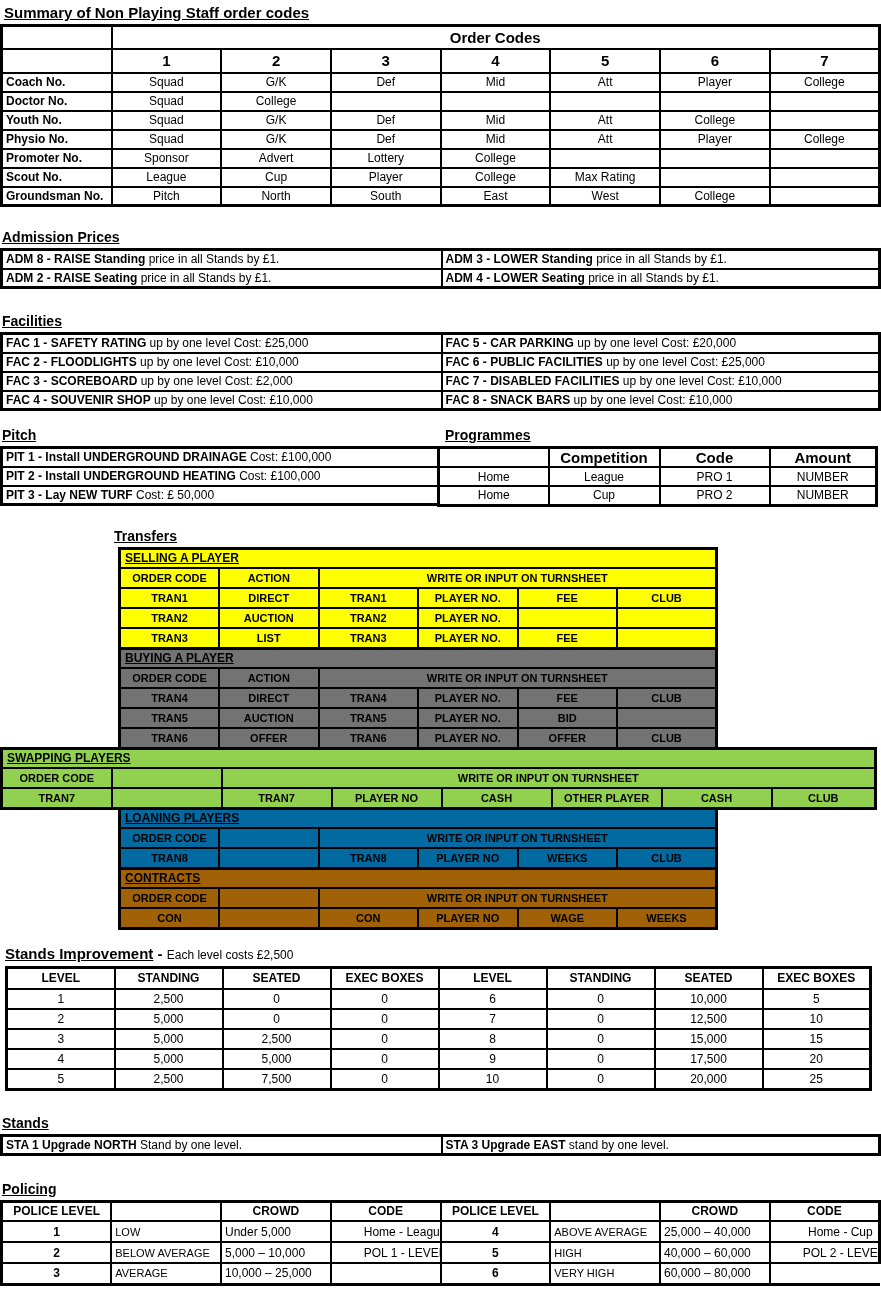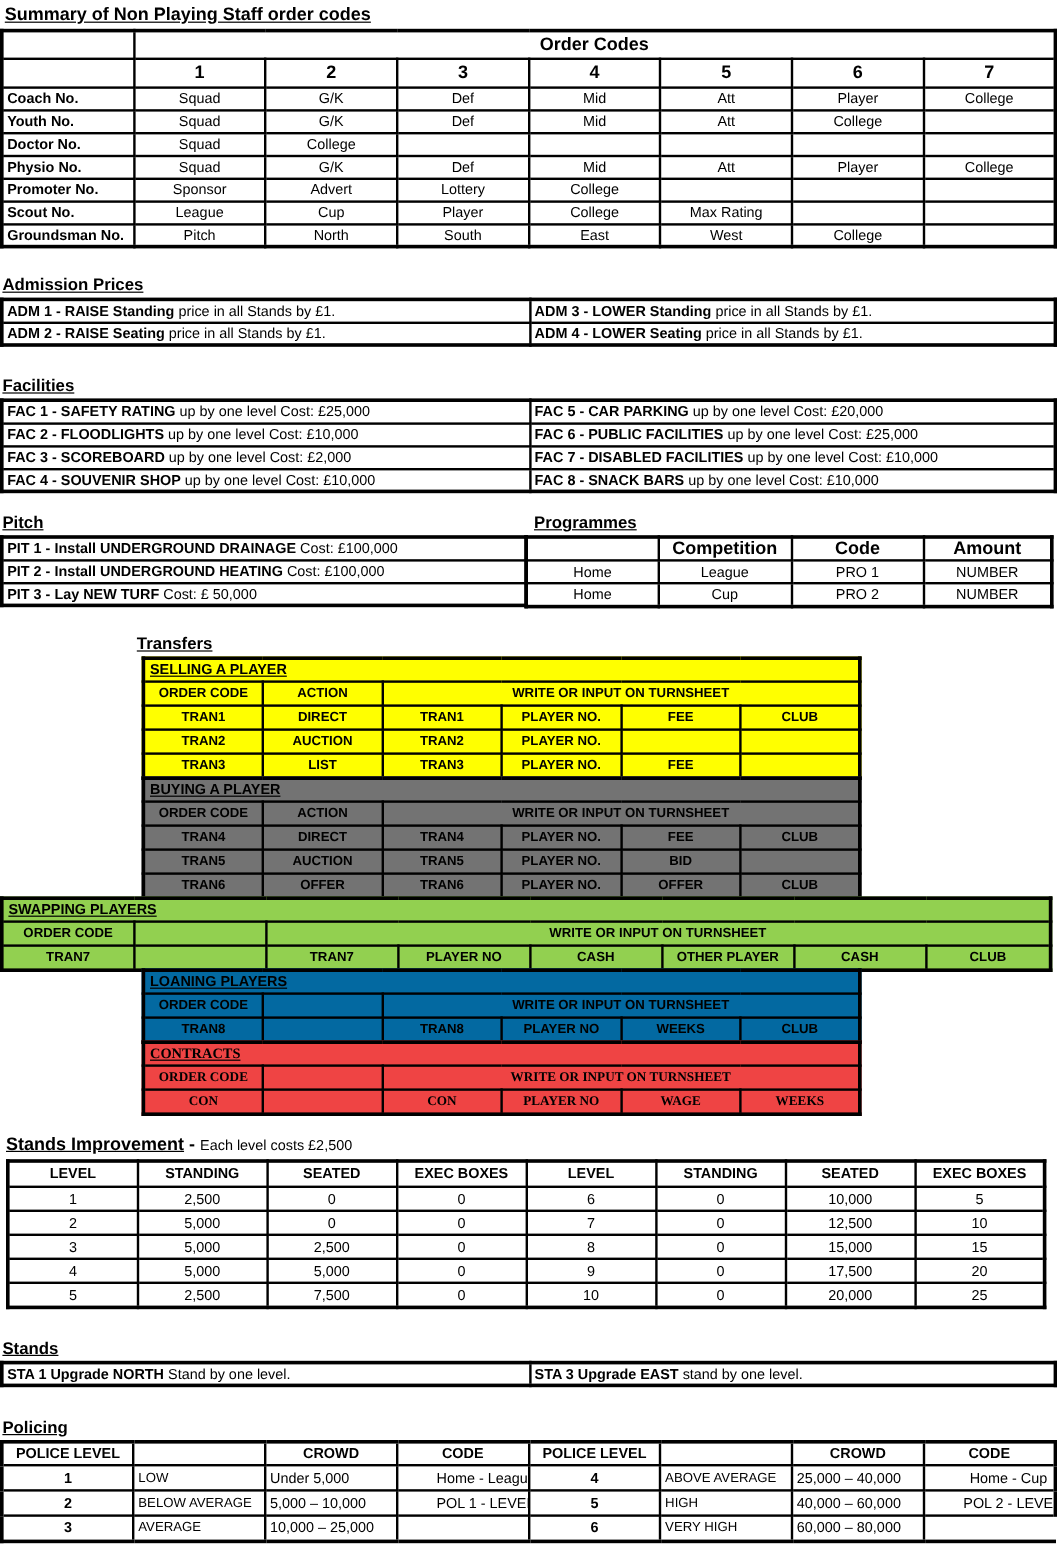--- a/index.html
+++ b/index.html
@@ -107,37 +107,37 @@
     <td class="lbl">Coach No.</td>
     <td>Squad</td>
     <td>G/K</td>
     <td>Def</td>
     <td>Mid</td>
     <td>Att</td>
     <td>Player</td>
     <td>College</td>
   </tr>
   <tr>
+    <td class="lbl">Doctor No.</td>
+    <td>Squad</td>
+    <td>College</td>
+    <td></td>
+    <td></td>
+    <td></td>
+    <td></td>
+    <td></td>
+  </tr>
+  <tr>
     <td class="lbl">Youth No.</td>
     <td>Squad</td>
     <td>G/K</td>
     <td>Def</td>
     <td>Mid</td>
     <td>Att</td>
     <td>College</td>
-    <td></td>
-  </tr>
-  <tr>
-    <td class="lbl">Doctor No.</td>
-    <td>Squad</td>
-    <td>College</td>
-    <td></td>
-    <td></td>
-    <td></td>
-    <td></td>
     <td></td>
   </tr>
   <tr>
     <td class="lbl">Physio No.</td>
     <td>Squad</td>
     <td>G/K</td>
     <td>Def</td>
     <td>Mid</td>
     <td>Att</td>
     <td>Player</td>
@@ -177,21 +177,21 @@
   </table>
 
 <div class="hw mt-adm"><span class="u">Admission Prices</span></div>
 <table class="tbl txt">
   <colgroup>
       <col style="width:440px">
       <col>
     </colgroup>
   <tbody>
       <tr>
-    <td><span class="b">ADM 1 - RAISE Standing</span><span> price in all Stands by £1.</span></td>
+    <td><span class="b">ADM 8 - RAISE Standing</span><span> price in all Stands by £1.</span></td>
     <td><span class="b">ADM 3 - LOWER Standing</span><span> price in all Stands by £1.</span></td>
   </tr>
   <tr>
     <td><span class="b">ADM 2 - RAISE Seating</span><span> price in all Stands by £1.</span></td>
     <td><span class="b">ADM 4 - LOWER Seating</span><span> price in all Stands by £1.</span></td>
   </tr>
 </tbody>
   </table>
 
 <div class="hw mt-fac"><span class="u">Facilities</span></div>
@@ -417,21 +417,21 @@
     <td>TRAN8</td>
     <td></td>
     <td>TRAN8</td>
     <td>PLAYER NO</td>
     <td>WEEKS</td>
     <td>CLUB</td>
   </tr>
 </tbody>
   </table>
 
-<table class="tbl ct t-con" style="background-color: #ef4444; font-family: Liberation Serif, serif;">
+<table class="tbl ct t-con" style="background-color: #a16207;">
   <colgroup>
       <col>
       <col>
       <col>
       <col>
       <col>
       <col>
     </colgroup>
   <tbody>
       <tr class="sec">

